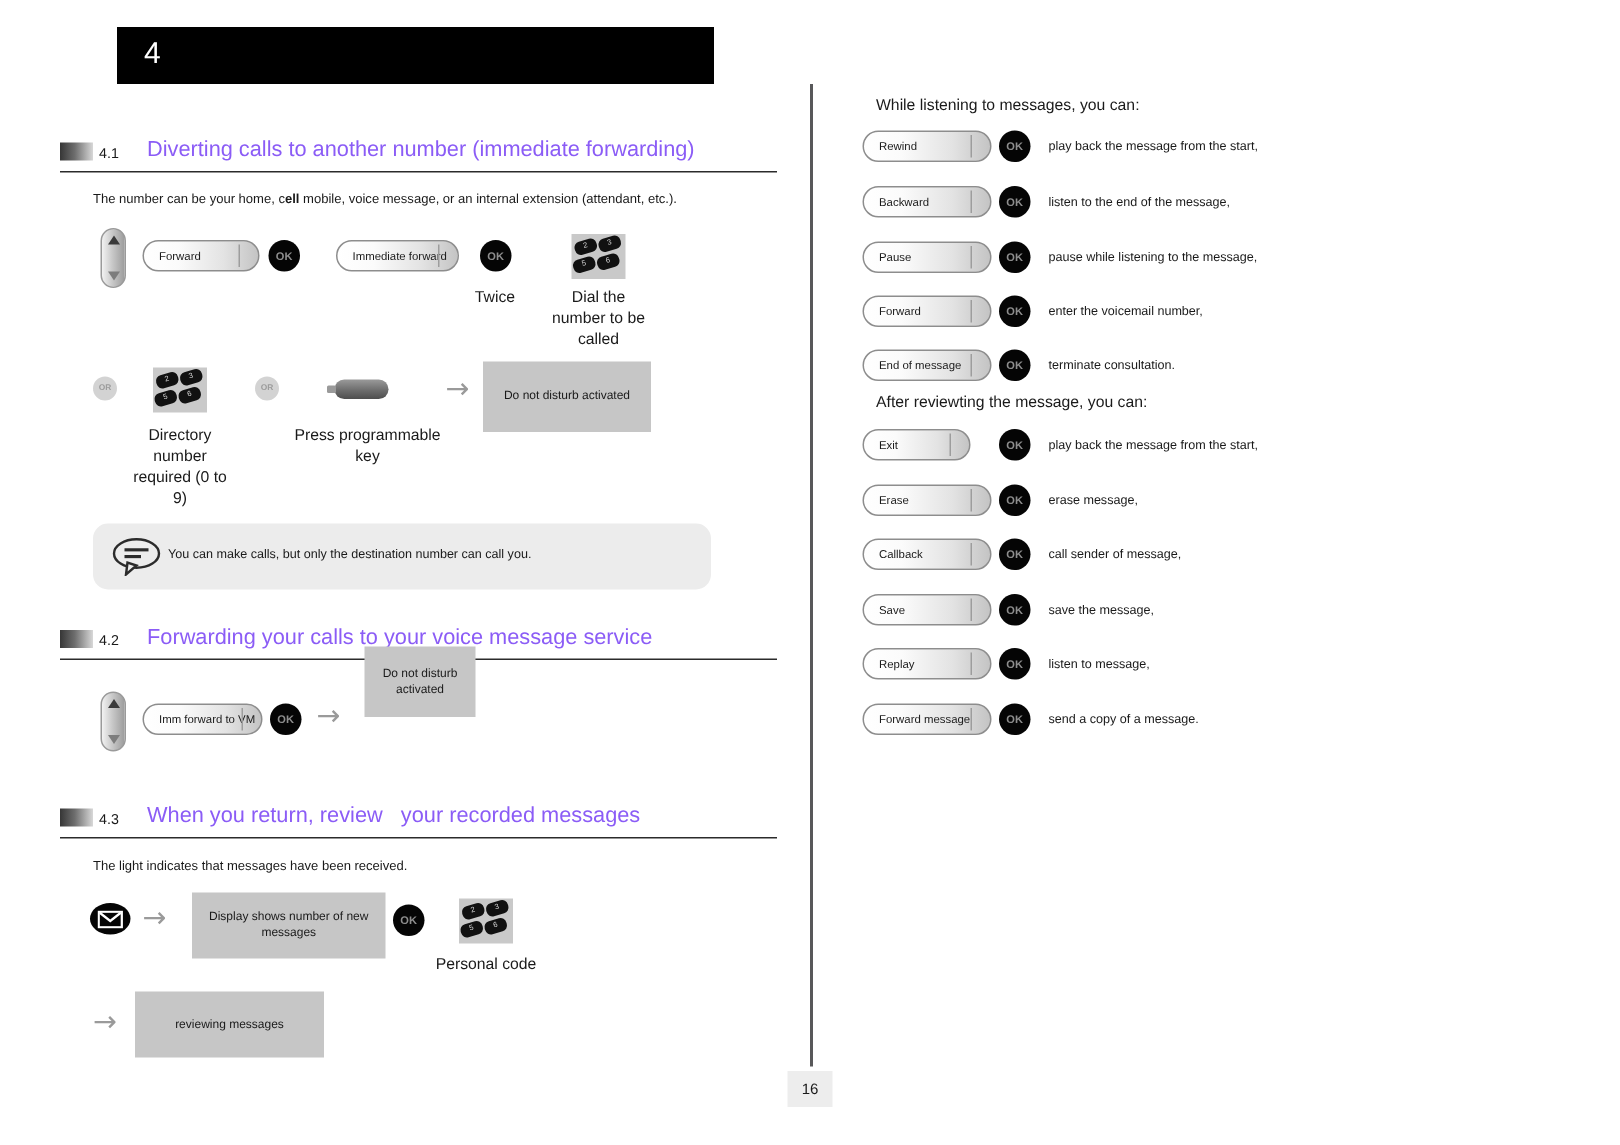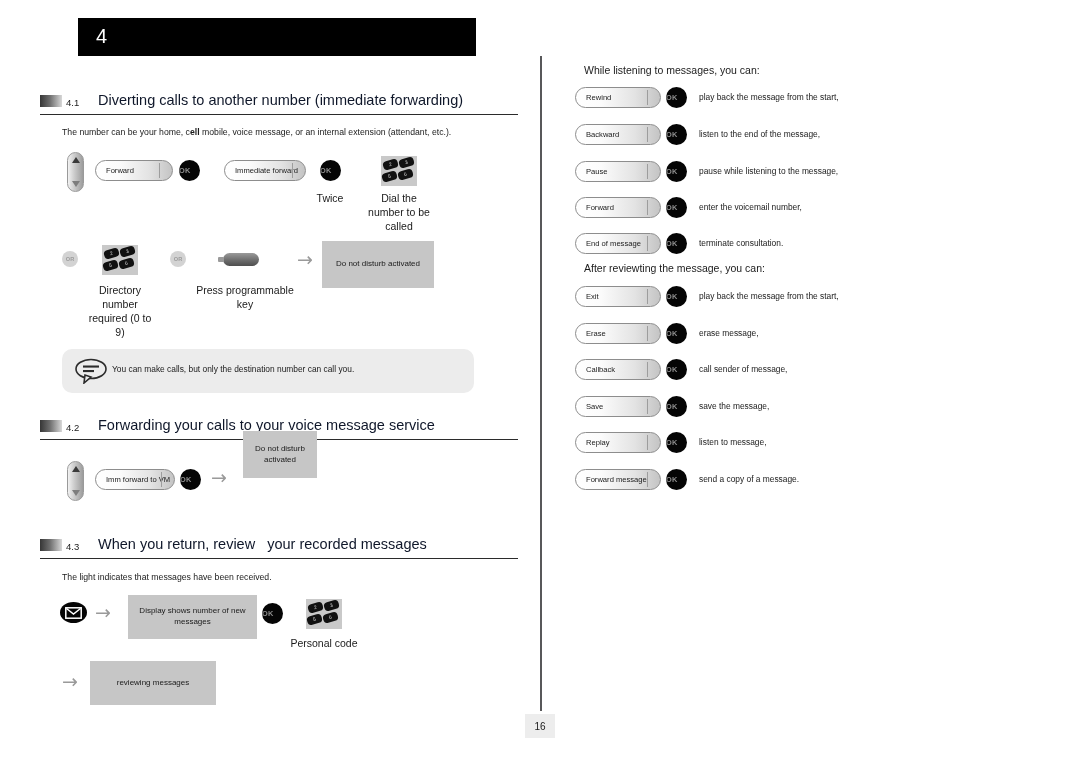--- a/index.html
+++ b/index.html
@@ -77,21 +77,21 @@
     left: 26px;
     top: 5px;
     font-size: 9.5px;
     color: #1a1a1a;
   }
   .sec-title {
     position: absolute;
     left: 58px;
     top: 0px;
     font-size: 14.5px;
-    color: #0f172a;
+    color: #8b5cf6;
     white-space: pre;
   }
 
   
   .para {
     position: absolute;
     font-size: 8.7px;
     color: #1a1a1a;
     white-space: nowrap;
   }
@@ -149,20 +149,21 @@
 
   
   .okkey {
     position: absolute;
     width: 21px;
     height: 21px;
     border-radius: 50%;
     background: #050505;
     display: flex;
     align-items: center;
+    justify-content: center;
   }
   .okkey span {
     font-size: 7.4px;
     color: #8d8d8d;
     font-weight: 700;
     letter-spacing: .2px;
   }
 
   
   .orkey {
@@ -499,21 +500,21 @@
 <div class="softkey" style="left:575px; top:233px; width:86px;">
   <span>End of message</span>
 </div>
 <div class="okkey" style="left:666px; top:233px;">
   <span>OK</span>
 </div>
 <div class="rc-desc" style="left:699px; top:238px;">terminate consultation.</div>
 
 <div class="rc-head" style="left:584px; top:262px;">After reviewting the message, you can:</div>
 
-<div class="softkey" style="left:575px; top:286px; width:86px;">
+<div class="softkey" style="left:575px; top:286px; width:72px;">
   <span>Exit</span>
 </div>
 <div class="okkey" style="left:666px; top:286px;">
   <span>OK</span>
 </div>
 <div class="rc-desc" style="left:699px; top:291px;">play back the message from the start,</div>
 
 <div class="softkey" style="left:575px; top:323px; width:86px;">
   <span>Erase</span>
 </div>

